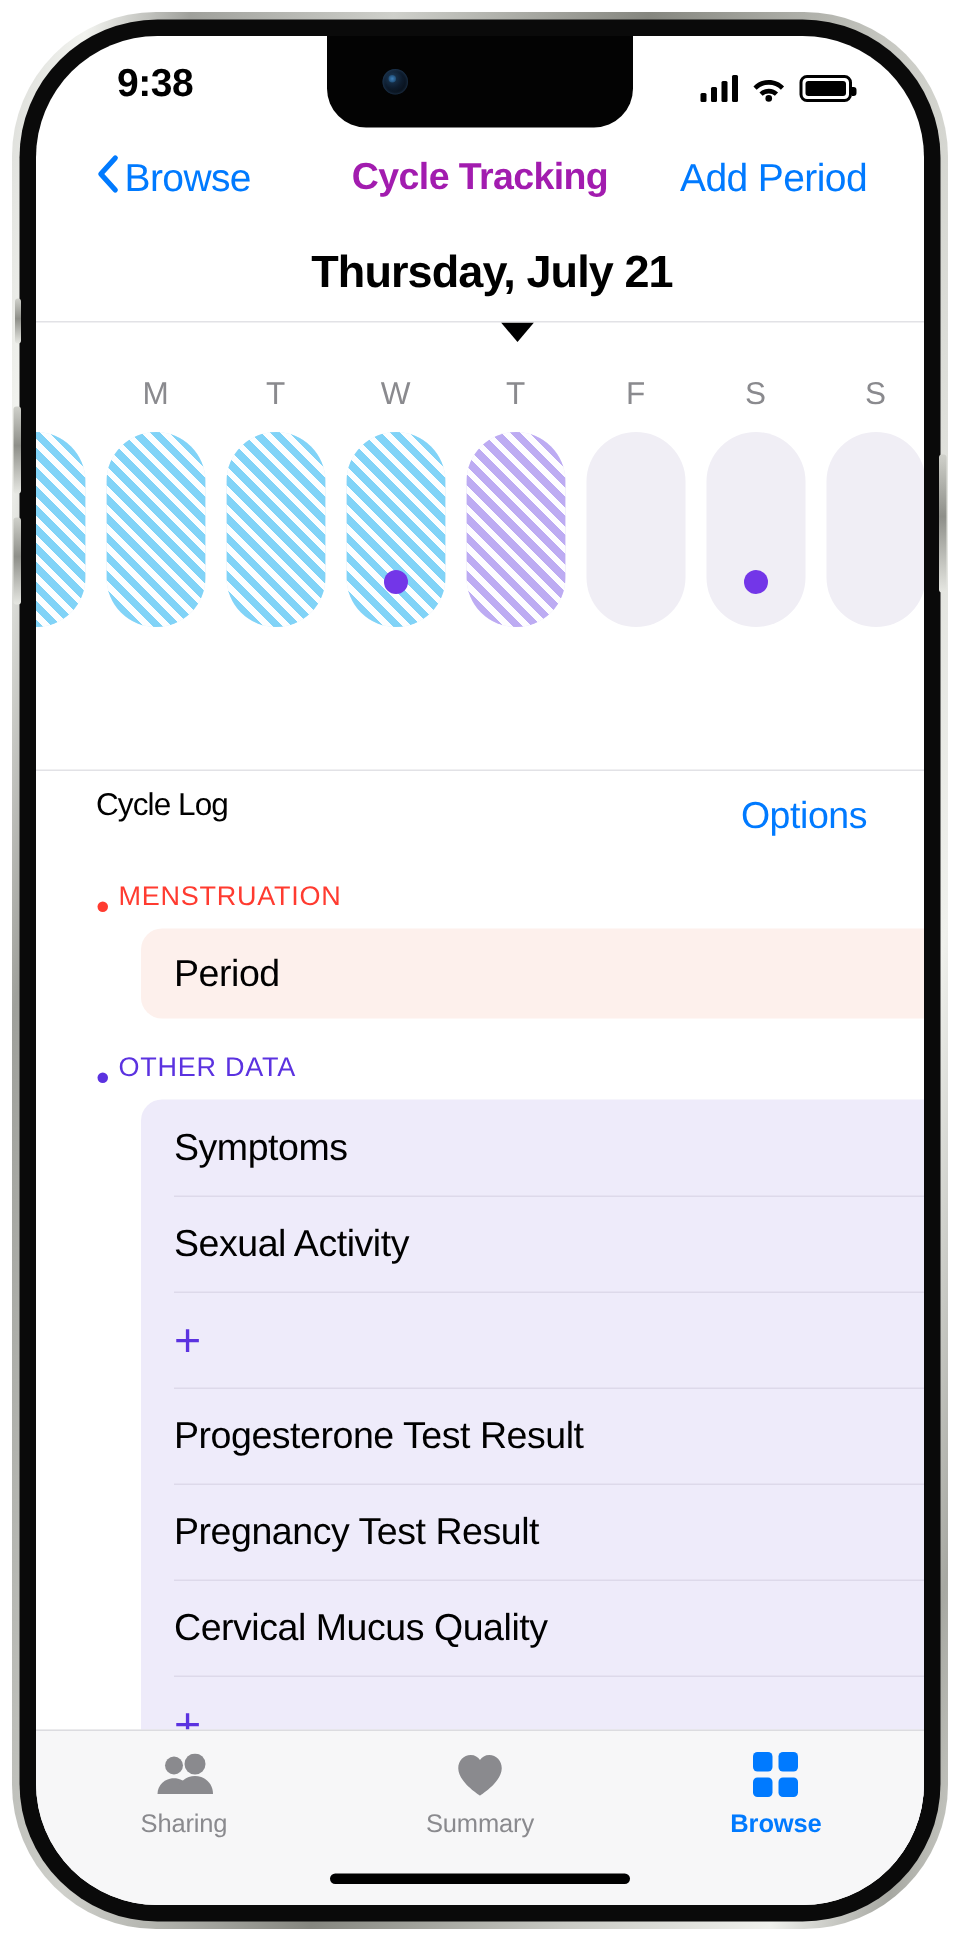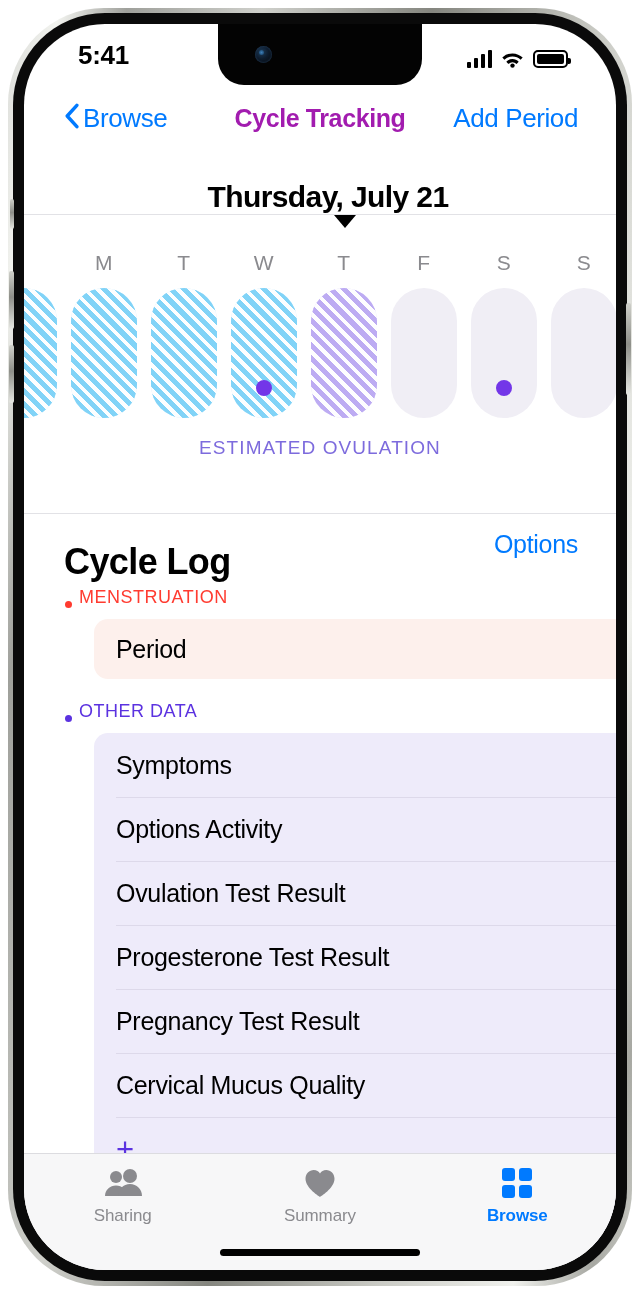--- a/index.html
+++ b/index.html
@@ -105,21 +105,21 @@
     font-size: 25px; font-weight: 700; color: #a21caf; letter-spacing: -0.4px;
   }
   #nav-action {
     position: absolute; right: 38px;
     font-size: 26px; color: #007aff; letter-spacing: -0.4px; cursor: pointer; margin-left: 16px;
   }
 
   
   #date-header {
     position: absolute; top: 126px; left: 16px; right: 0; height: 64px;
-    display: flex; align-items: flex-end; justify-content: center;
+    display: flex; align-items: center; justify-content: center;
   }
   #date-title { font-size: 30px; font-weight: 700; color: #000; letter-spacing: -0.6px; }
 
   
   #week-strip {
     position: absolute; top: 190px; left: 0; right: 0; height: 300px;
     border-top: 1px solid #e2e2e6;
     border-bottom: 1px solid #e2e2e6;
     overflow: hidden;
   }
@@ -163,22 +163,22 @@
   #ovulation-caption {
     position: absolute; top: 222px; left: 0; right: 0; text-align: center;
     font-size: 19px; color: #7d6bdd; letter-spacing: 1.1px;
   }
 
   
   #cycle-log-header {
     position: absolute; top: 495px; left: 0; right: 0; height: 56px;
   }
   #cycle-log-title {
-    position: absolute; left: 40px; top: 22px;
-    font-size: 36px; font-weight: 700; color: #000; letter-spacing: -0.6px;
+    position: absolute; left: 40px; top: 6px;
+    font-size: 21px; font-weight: 400; color: #000; letter-spacing: -0.6px;
   }
   #cycle-log-options {
     position: absolute; right: 38px; top: 11px;
     font-size: 25px; color: #007aff; letter-spacing: -0.3px; cursor: pointer;
   }
 
   .section-label {
     position: absolute; display: flex; align-items: flex-end; gap: 7px;
     font-size: 18px; letter-spacing: 0.5px; font-weight: 500;
   }
@@ -240,21 +240,21 @@
     <div class="side-btn" id="btn-power"></div>
 
     <div id="screen">
 
       <div id="notch">
 
         <div id="front-camera"></div>
       </div>
 
       <div id="status-bar">
-        <div id="status-time">5:41</div>
+        <div id="status-time">9:38</div>
         <div id="status-icons">
           <div id="signal-icon">
             <i></i>
               <i></i>
               <i></i>
               <i></i>
           </div>
           <div id="wifi-icon">
             <svg viewBox="0 0 25 18" width="25" height="18">
               <path d="M12.5 3.4c4 0 7.6 1.6 10.2 4.2l-2.1 2.2A11.4 11.4 0 0 0 12.5 6.5 11.4 11.4 0 0 0 4.4 9.8L2.3 7.6A14.4 14.4 0 0 1 12.5 3.4z" fill="#000"></path>
@@ -303,21 +303,20 @@
             <div class="day-pill pill-fertile" style="left: 207px;">
               <div class="pill-dot"></div>
             </div>
             <div class="day-pill pill-ovulation" style="left: 287px;"></div>
             <div class="day-pill pill-plain" style="left: 367px;"></div>
             <div class="day-pill pill-plain" style="left: 447px;">
               <div class="pill-dot"></div>
             </div>
             <div class="day-pill pill-plain" style="left: 527px;"></div>
           </div>
-        <div id="ovulation-caption">ESTIMATED OVULATION</div>
       </div>
 
       <div id="cycle-log-header">
         <div id="cycle-log-title">Cycle Log</div>
         <div id="cycle-log-options">Options</div>
       </div>
 
       <div class="section-label" id="menstruation-label">
         <span class="section-dot" style="background:#ff3b30"></span>
         <span>MENSTRUATION</span>
@@ -332,25 +331,24 @@
       <div class="section-label" id="other-data-label">
         <span class="section-dot" style="background:#5b32e0"></span>
         <span>OTHER DATA</span>
       </div>
       <div class="card" id="other-card">
           <div class="data-row">
             <div class="row-label">Symptoms</div>
             <div class="plus-icon plus-purple">+</div>
           </div>
           <div class="data-row">
-            <div class="row-label">Options Activity</div>
-            <div class="plus-icon plus-purple">+</div>
-          </div>
-          <div class="data-row">
-            <div class="row-label">Ovulation Test Result</div>
+            <div class="row-label">Sexual Activity</div>
+            <div class="plus-icon plus-purple">+</div>
+          </div>
+          <div class="data-row">
             <div class="plus-icon plus-purple">+</div>
           </div>
           <div class="data-row">
             <div class="row-label">Progesterone Test Result</div>
             <div class="plus-icon plus-purple">+</div>
           </div>
           <div class="data-row">
             <div class="row-label">Pregnancy Test Result</div>
             <div class="plus-icon plus-purple">+</div>
           </div>

